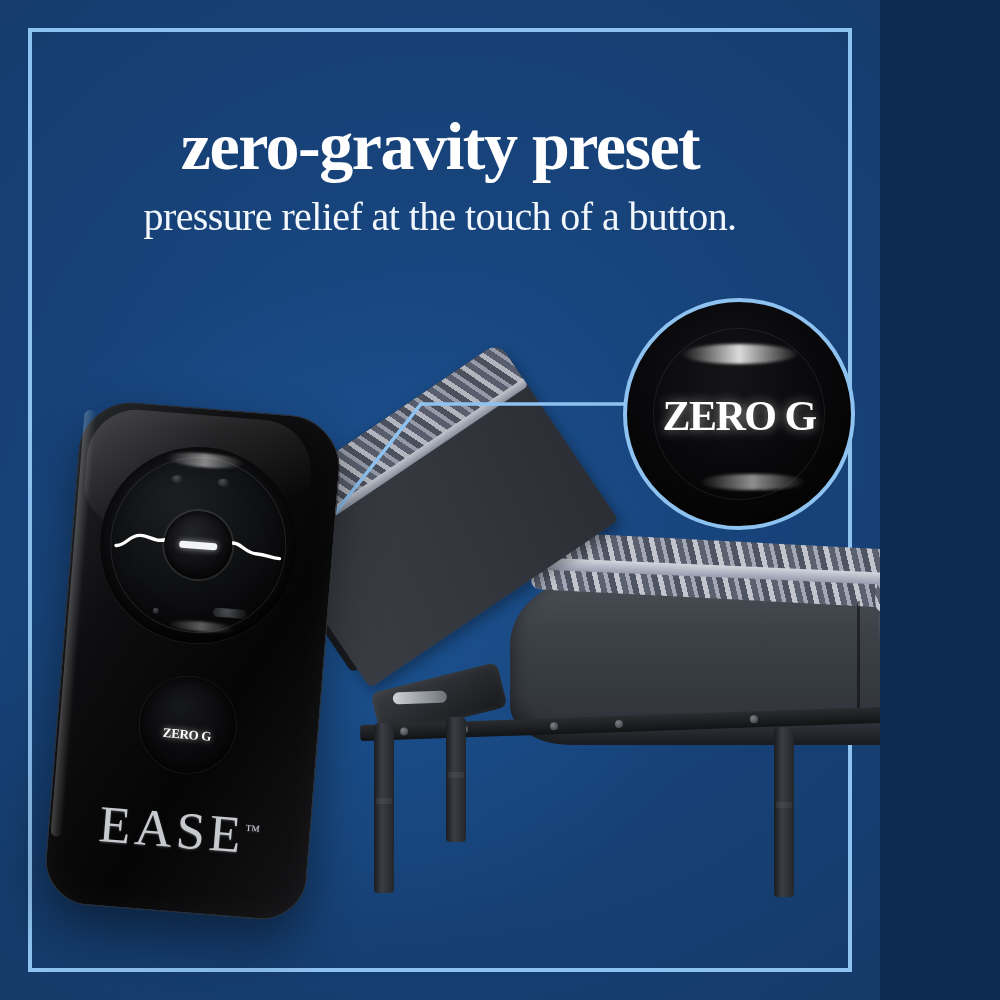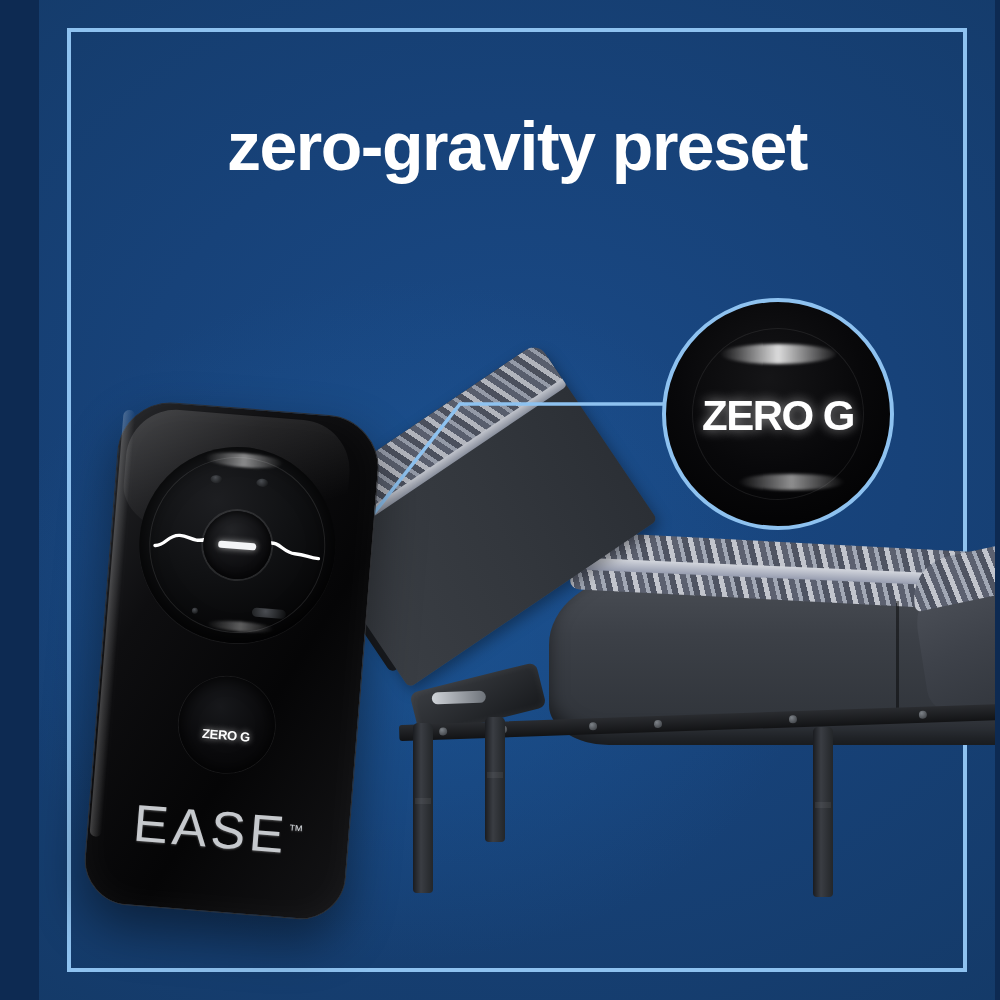--- a/index.html
+++ b/index.html
@@ -1,28 +1,27 @@
 <!DOCTYPE html>
 <html><head>
 <meta charset="utf-8">
 <title>Zero-Gravity Preset</title>
 <style>
   html,body{margin:0;padding:0;background:#0d2a52;}
   *{box-sizing:border-box;}
 
   .stage{
     position:relative;
-    width:956px;height:1000px;
+    width:880px;height:1000px;
     overflow:hidden;
-    font-family:Liberation Sans, sans-serif;
+    font-family:Liberation Serif, serif;
     background:
       radial-gradient(ellipse 70% 55% at 38% 62%, rgba(30,92,158,.55) 0%, rgba(30,92,158,0) 62%),
       radial-gradient(ellipse 85% 70% at 50% 45%, #1a4a87 0%, #174279 48%, #143a68 100%),
       linear-gradient(160deg,#15406f 0%,#1a4785 45%,#143a6b 100%);
-    margin-left: 39px;
   }
 
   
   .frame{
     position:absolute;left:28px;top:28px;right:28px;bottom:28px;
     border:4px solid #8ec2f0;
     pointer-events:none;
   }
 
   
@@ -281,20 +280,21 @@
 </style>
 </head>
 <body>
 
 <div class="stage">
 
   <div class="frame"></div>
 
   <div class="headline-block">
     <h1 class="headline">zero-gravity preset</h1>
+    <p class="subhead">pressure relief at the touch of a button.</p>
   </div>
 
   <div class="bed">
     <div class="mattress-wrap">
 
       <div class="mattress-body">
         <div class="body-seam"></div>
       </div>
 
       <div class="mattress-tail">

